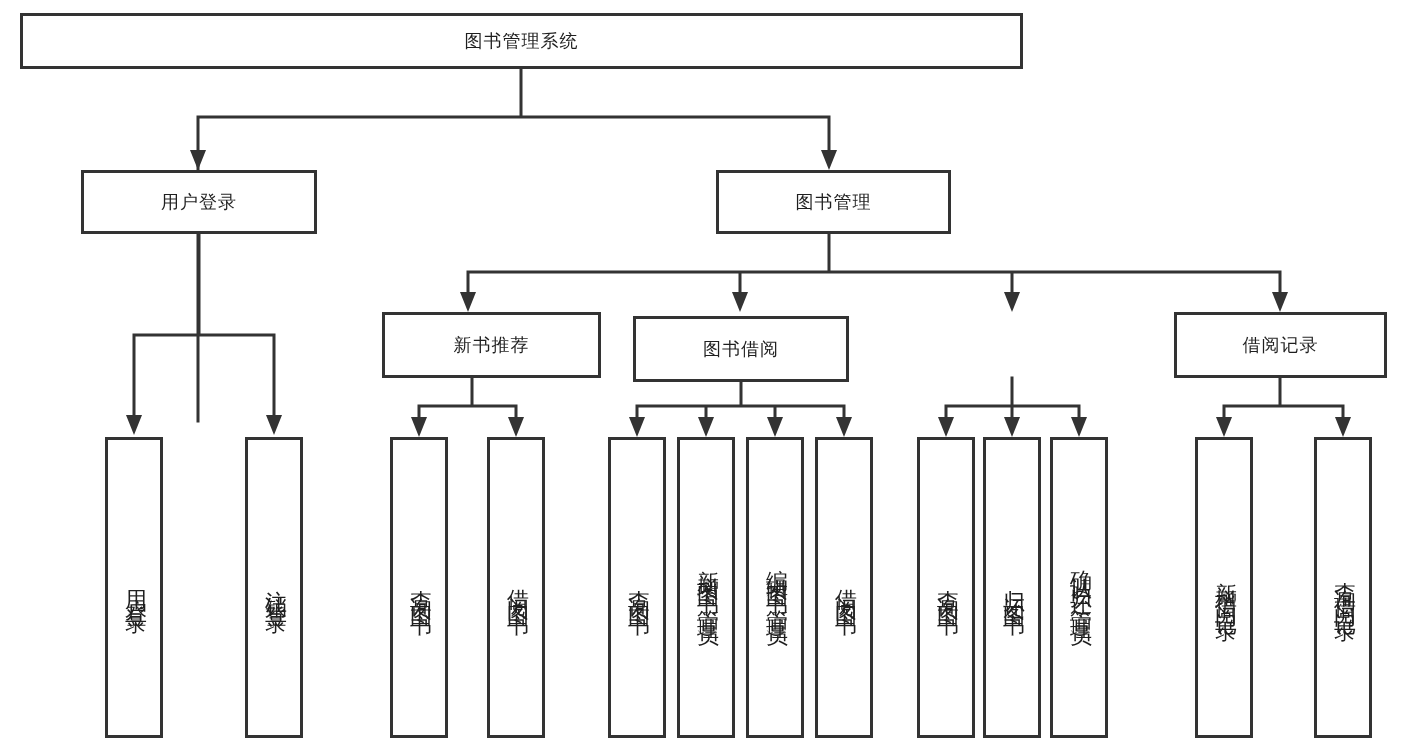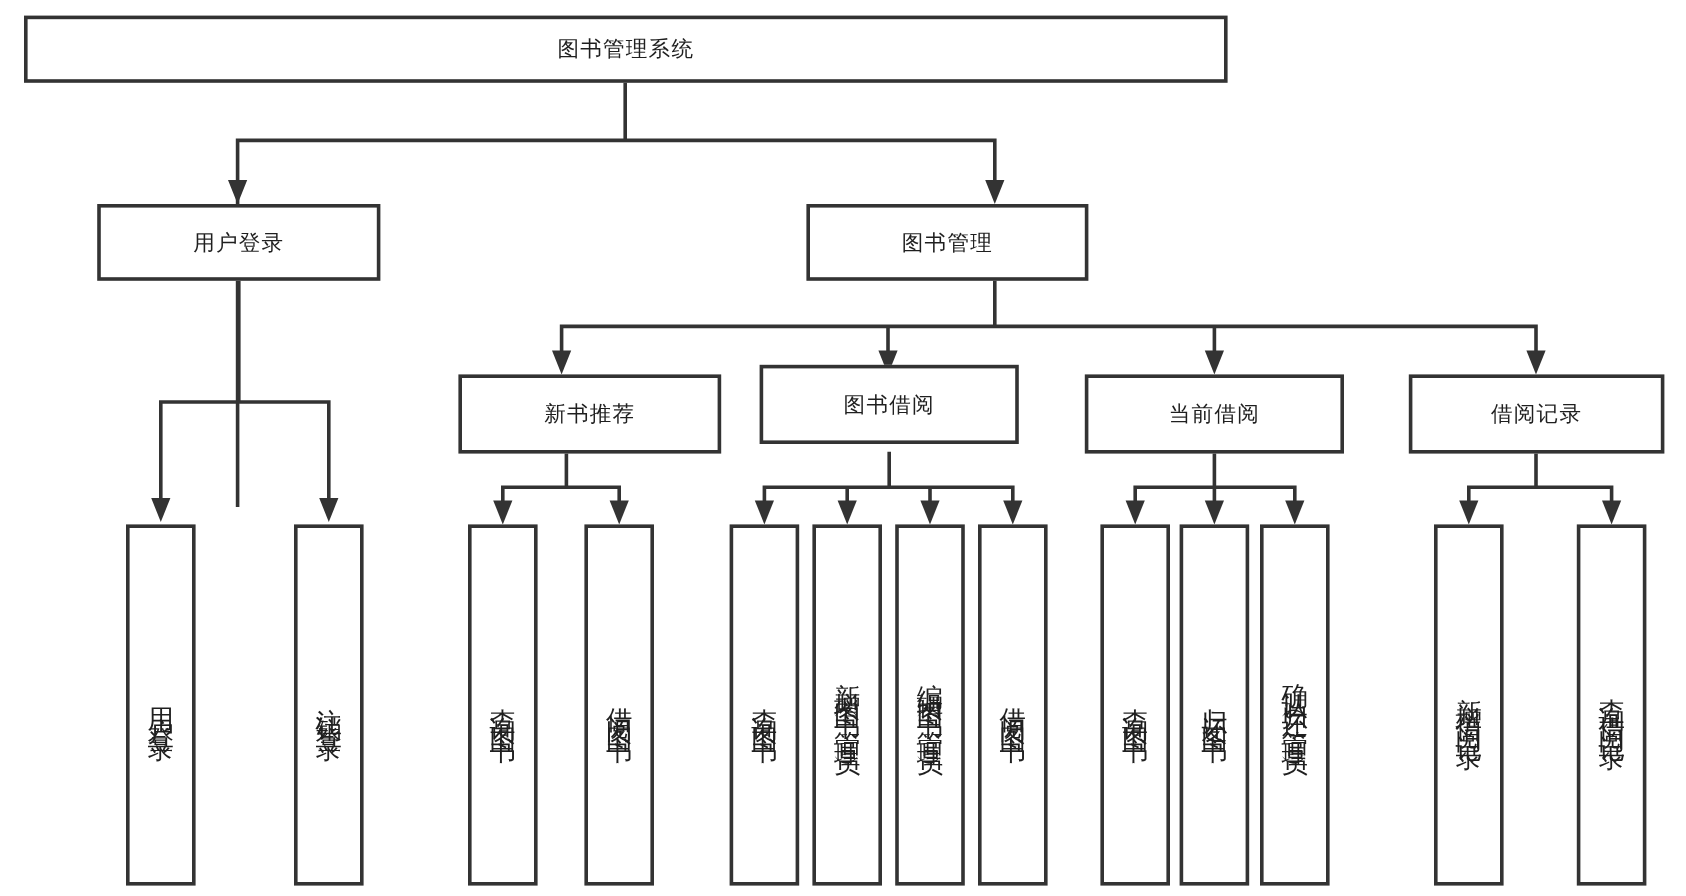--- a/index.html
+++ b/index.html
@@ -2,21 +2,21 @@
 <html><head>
 <meta charset="utf-8">
 <style>
   html, body { margin: 0; padding: 0; background: #ffffff; }
   #canvas {
     position: relative;
     width: 1405px;
     height: 747px;
     background: #ffffff;
     overflow: hidden;
-    font-family: Liberation Sans, sans-serif;
+    font-family: Liberation Mono, monospace;
   }
   #wires {
     position: absolute;
     left: 0; top: 0;
     width: 1405px; height: 747px;
   }
   .box {
     position: absolute;
     box-sizing: border-box;
     border: 3px solid #333333;
@@ -101,25 +101,24 @@
       <polygon points="1004,417 1020,417 1012,437"></polygon>
       <polygon points="1071,417 1087,417 1079,437"></polygon>
       <polygon points="1216,417 1232,417 1224,437"></polygon>
       <polygon points="1335,417 1351,417 1343,437"></polygon>
     </g>
   </svg>
 
   <div class="box" style="left:20px; top:13px; width:1003px; height:56px;">图书管理系统</div>
 
   <div class="box" style="left:81px; top:170px; width:236px; height:64px;">用户登录</div>
-  <div class="box" style="left:672px; top:170px; width:235px; height:64px;">图书管理</div>
+  <div class="box" style="left:716px; top:170px; width:235px; height:64px;">图书管理</div>
 
   <div class="box" style="left:382px; top:312px; width:219px; height:66px;">新书推荐</div>
-  <div class="box" style="left:633px; top:304px; width:216px; height:66px;">图书借阅</div>
-  <div class="box" style="left:904px; top:312px; width:216px; height:66px;">当前借阅</div>
+  <div class="box" style="left:633px; top:316px; width:216px; height:66px;">图书借阅</div>
   <div class="box" style="left:1174px; top:312px; width:213px; height:66px;">借阅记录</div>
 
   <div class="vbox" style="left:105px;">
     <span class="vtext">用户登录</span>
   </div>
   <div class="vbox" style="left:245px;">
     <span class="vtext">注销登录</span>
   </div>
 
   <div class="vbox" style="left:390px;">

